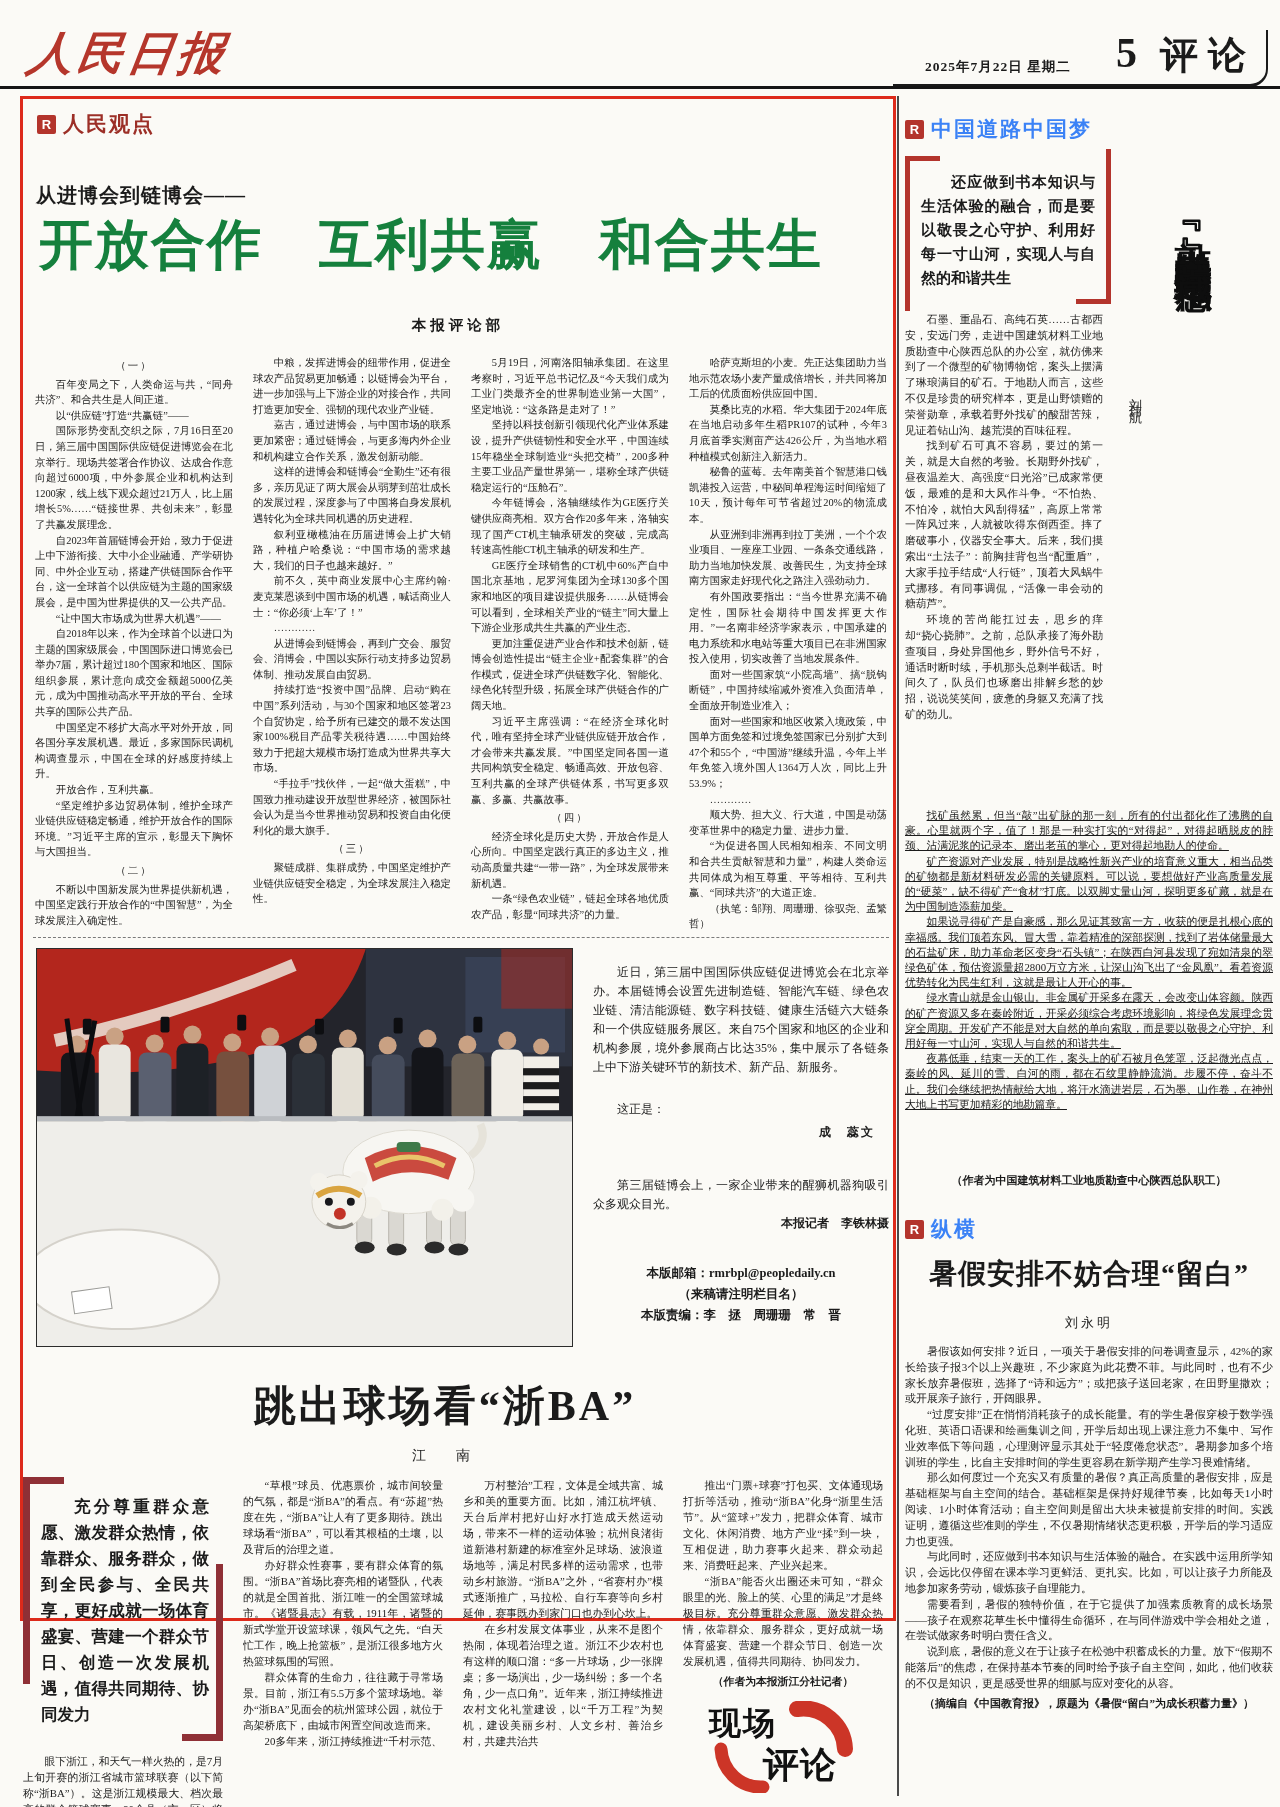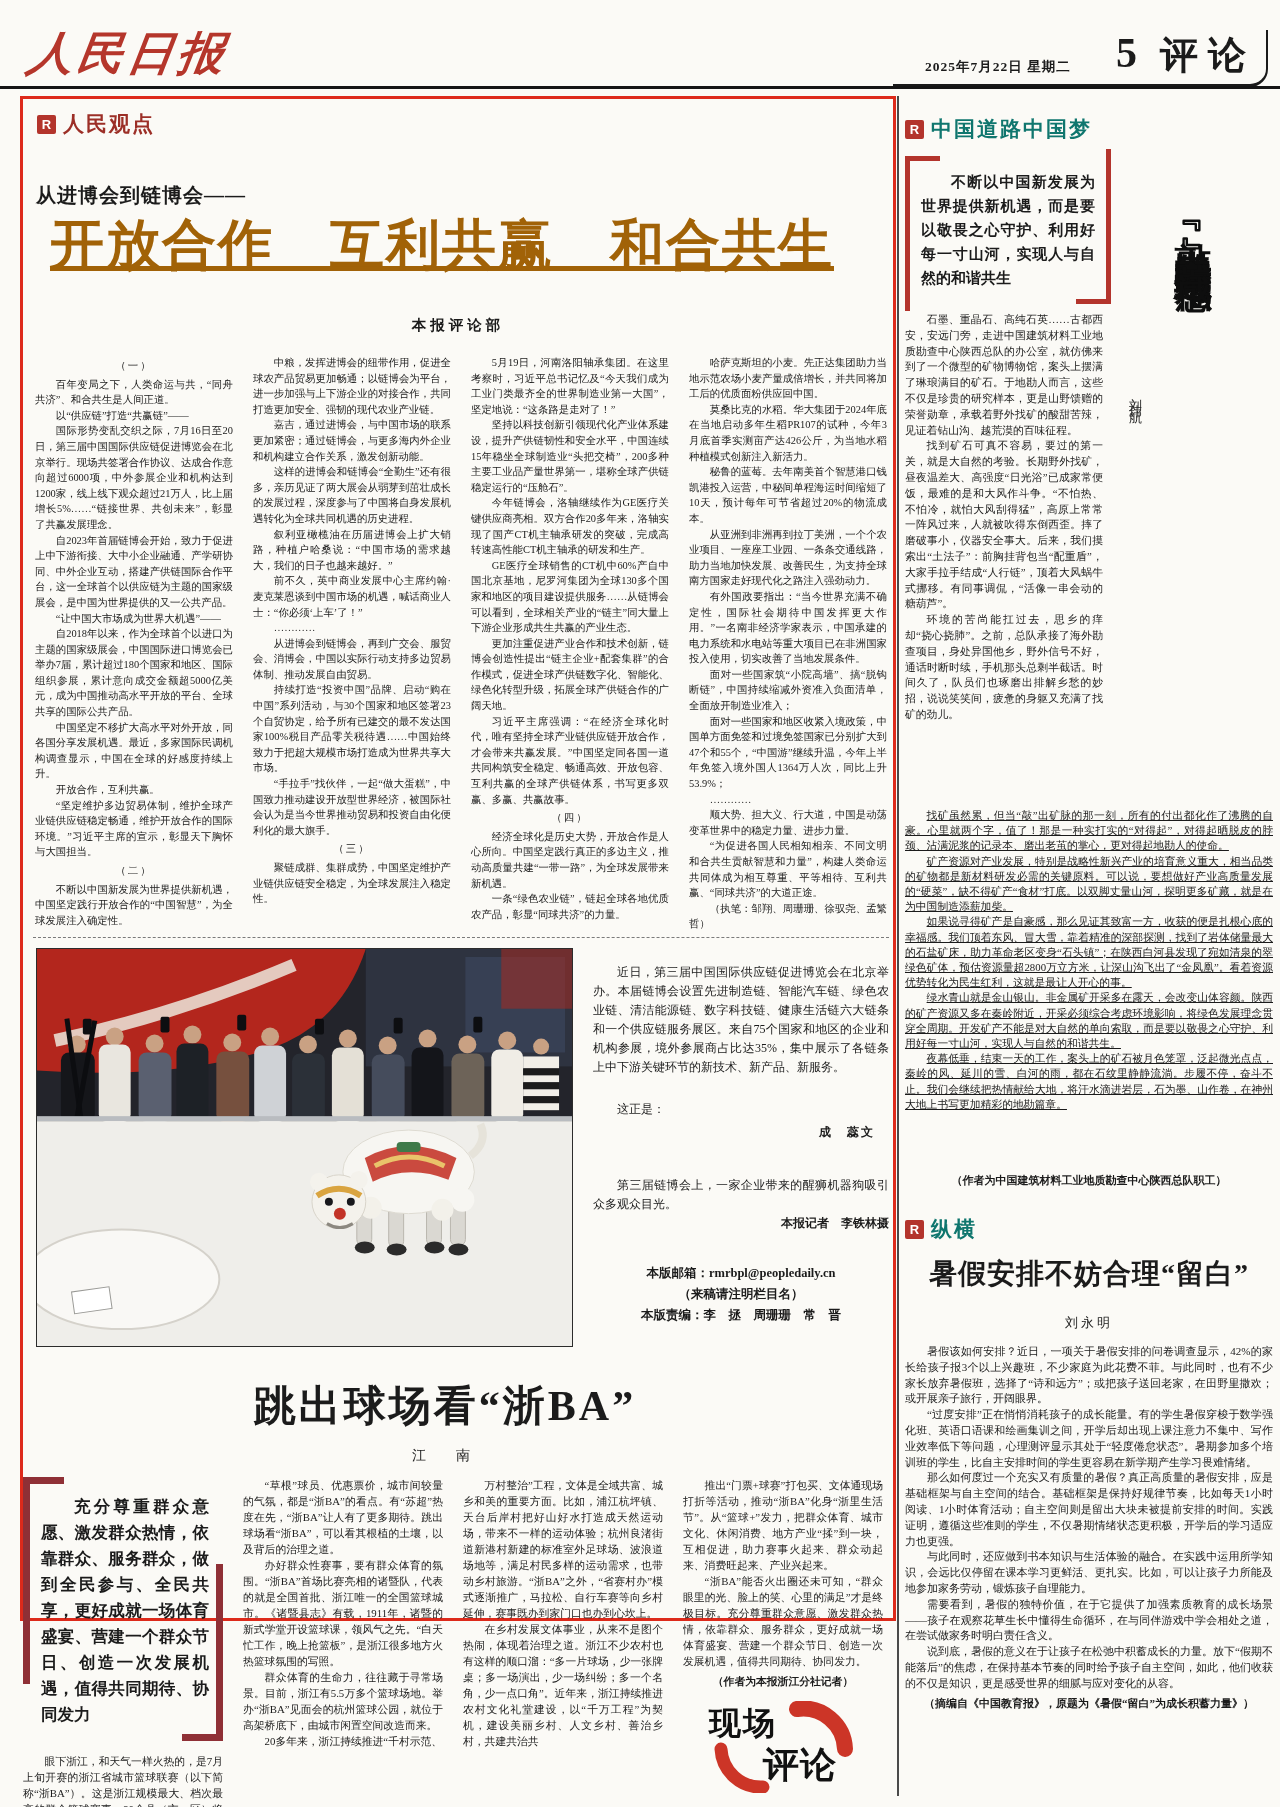--- a/index.html
+++ b/index.html
@@ -21,22 +21,22 @@
   .r-badge { display:inline-block; width:19px; height:19px; background:#b3342c; color:#fff; border-radius:2px;
              font:900 13px/19px "Liberation Sans",sans-serif; text-align:center; margin-right:7px; vertical-align:2px; }
   .seclabel { font:900 21px/1 "Liberation Sans",sans-serif; color:#9c2f27; letter-spacing:2px; }
   p { text-indent:2em; margin:0; }
   p.sec { text-align:center; text-indent:0; letter-spacing:2px; }
 
   
   .redbox { position:absolute; left:20px; top:96px; width:876px; height:1525px; border:3px solid #dd2a1b; }
   .rb-label { position:absolute; left:14px; top:14px; }
   .rb-kicker { position:absolute; left:13px; top:86px; font:900 20px/1 "Liberation Serif",serif; letter-spacing:1px; }
-  .rb-headline { position:absolute; left:27px; top:116px; width:852px; font:900 54px/1.1 "Liberation Sans",sans-serif;
-                 letter-spacing:2px; color:#a16207; white-space:nowrap;text-decoration:underline; }
+  .rb-headline { position:absolute; left:16px; top:116px; width:852px; font:900 54px/1.1 "Liberation Sans",sans-serif;
+                 letter-spacing:2px; color:#15803d; white-space:nowrap; }
   .rb-byline { position:absolute; left:0; top:219px; width:100%; text-align:center;
                font:700 14.5px/1 "Liberation Serif",serif; letter-spacing:4px; }
   .main-cols { position:absolute; left:12px; top:256px; width:852px; height:578px;
                column-count:4; column-gap:20px; column-fill:auto; overflow:hidden;
                font:10.4px/15.6px "Liberation Serif",serif; text-align:justify; }
   .main-cols p.sec { margin:3px 0; }
   .rb-divider { position:absolute; left:10px; top:838px; width:856px; border-top:1px dashed #7a7a7a; }
 
   .photo { position:absolute; left:13px; top:849px; width:537px; height:399px; border:1px solid #2c2c2c; background:#23242b; }
   .photo svg { display:block; width:100%; height:100%; }
@@ -49,21 +49,21 @@
   .poem-author { text-align:right; padding-right:14px; margin-top:4px; font-weight:700; letter-spacing:2px; }
   .credit { margin-top:34px; }
   .credit-byline { text-align:right; text-indent:0; font-weight:700; }
   .mailbox { margin-top:30px; text-align:center; font:700 12.5px/21px "Liberation Serif",serif; }
   .mailbox div { text-indent:0; }
 
   
   .vrule { position:absolute; left:897px; top:96px; width:2px; height:1700px; background:#4a4a4a; }
   .sidebar { position:absolute; left:905px; top:96px; width:368px; height:1705px; }
   .sb-label1 { position:absolute; left:0; top:22px; }
-  .sb-label1 .seclabel, .sb-label2 .seclabel { color:#0f766e; }
+  .sb-label1 .seclabel, .sb-label2 .seclabel { color:#3b82f6; }
 
   .quotebox { position:absolute; left:0; top:60px; width:206px; padding:14px 16px;
               font:700 15px/24px "Liberation Sans",sans-serif; text-align:justify; }
   .quotebox::before { content:""; position:absolute; left:0; top:0; width:30px; height:150px;
               border-left:5px solid #b3342c; border-top:5px solid #b3342c; }
   .quotebox::after { content:""; position:absolute; right:0; bottom:0; width:30px; height:150px;
               border-right:5px solid #b3342c; border-bottom:5px solid #b3342c; }
   .quotebox p { text-indent:2em; }
 
   .sb-colA { position:absolute; left:0; top:216px; width:198px; height:492px; overflow:hidden;
@@ -298,21 +298,21 @@
   </div>
 
   <div class="vrule"></div>
 
   <div class="sidebar">
     <div class="sb-label1">
       <span class="r-badge">R</span><span class="seclabel">中国道路中国梦</span>
     </div>
 
     <div class="quotebox">
-      <p>不断以中国新发展为世界提供新机遇，而是要以敬畏之心守护、利用好每一寸山河，实现人与自然的和谐共生</p>
+      <p>还应做到书本知识与生活体验的融合，而是要以敬畏之心守护、利用好每一寸山河，实现人与自然的和谐共生</p>
     </div>
 
     <div class="sb-colA">
         <p>石墨、重晶石、高纯石英……古都西安，安远门旁，走进中国建筑材料工业地质勘查中心陕西总队的办公室，就仿佛来到了一个微型的矿物博物馆，案头上摆满了琳琅满目的矿石。于地勘人而言，这些不仅是珍贵的研究样本，更是山野馈赠的荣誉勋章，承载着野外找矿的酸甜苦辣，见证着钻山沟、越荒漠的百味征程。</p>
         <p>找到矿石可真不容易，要过的第一关，就是大自然的考验。长期野外找矿，昼夜温差大、高强度“日光浴”已成家常便饭，最难的是和大风作斗争。“不怕热、不怕冷，就怕大风刮得猛”，高原上常常一阵风过来，人就被吹得东倒西歪。摔了磨破事小，仪器安全事大。后来，我们摸索出“土法子”：前胸挂背包当“配重盾”，大家手拉手结成“人行链”，顶着大风蜗牛式挪移。有同事调侃，“活像一串会动的糖葫芦”。</p>
         <p>环境的苦尚能扛过去，思乡的痒却“挠心挠肺”。之前，总队承接了海外勘查项目，身处异国他乡，野外信号不好，通话时断时续，手机那头总剩半截话。时间久了，队员们也琢磨出排解乡愁的妙招，说说笑笑间，疲惫的身躯又充满了找矿的劲儿。</p>
       </div>
 
     <div class="titleblock">
       <div class="vtitle">『敲』出来的自豪感与幸福感</div>

